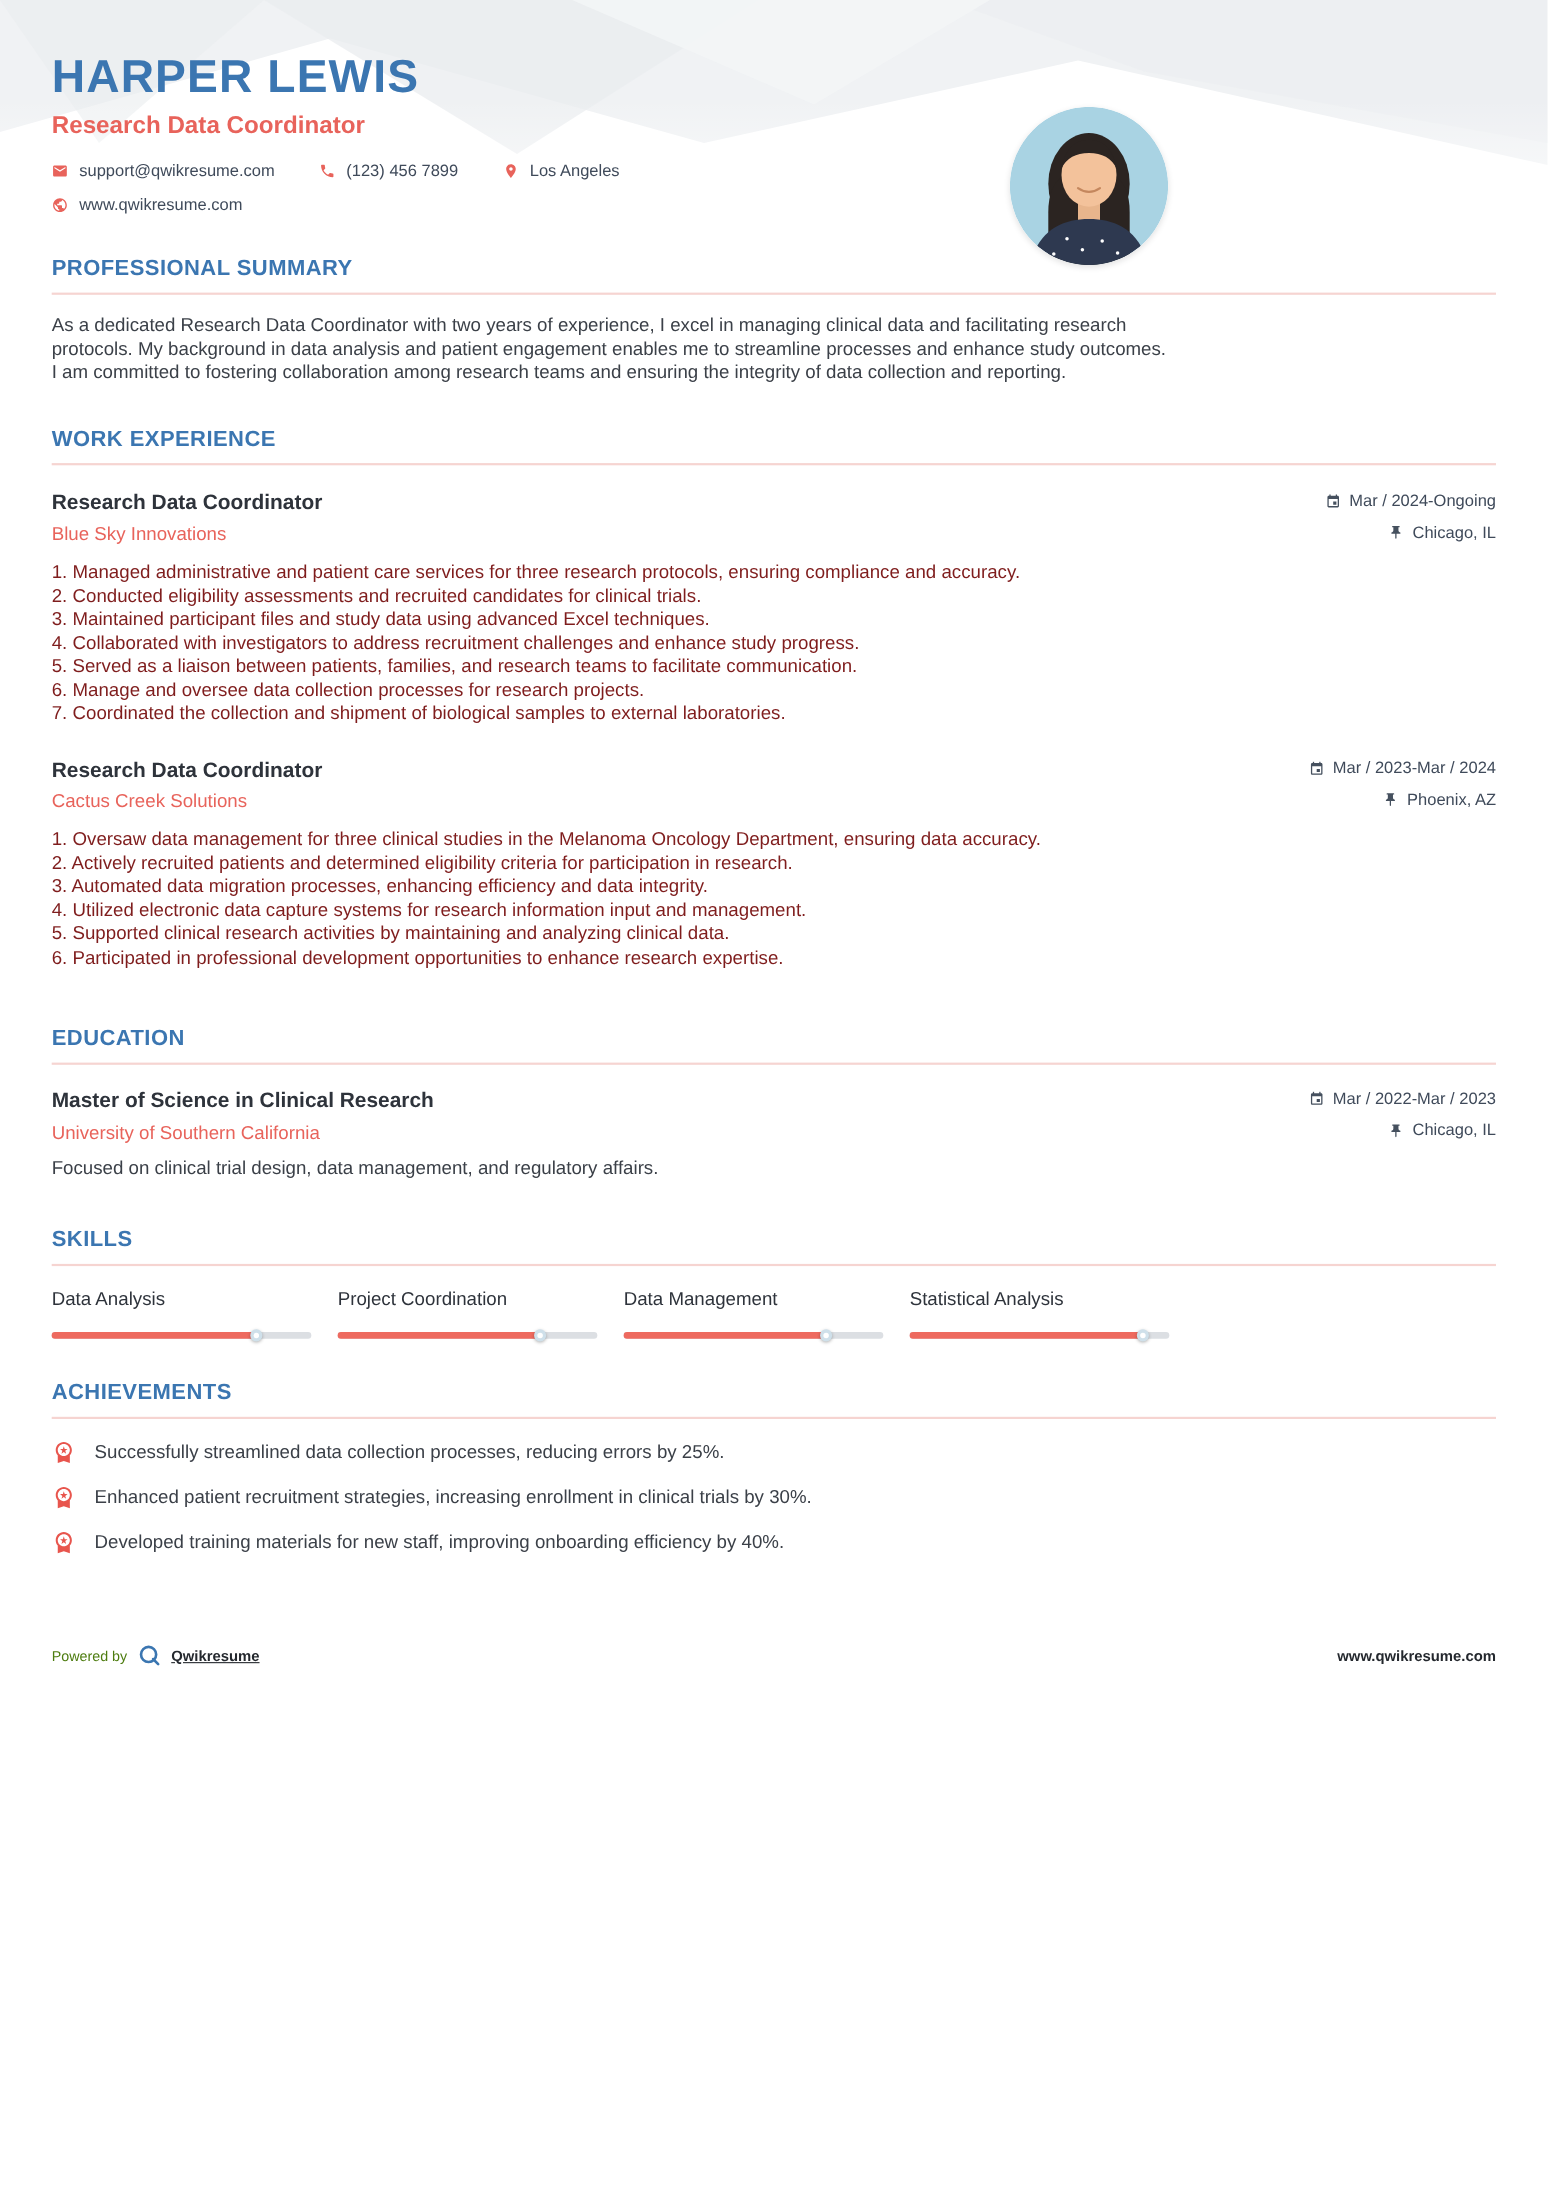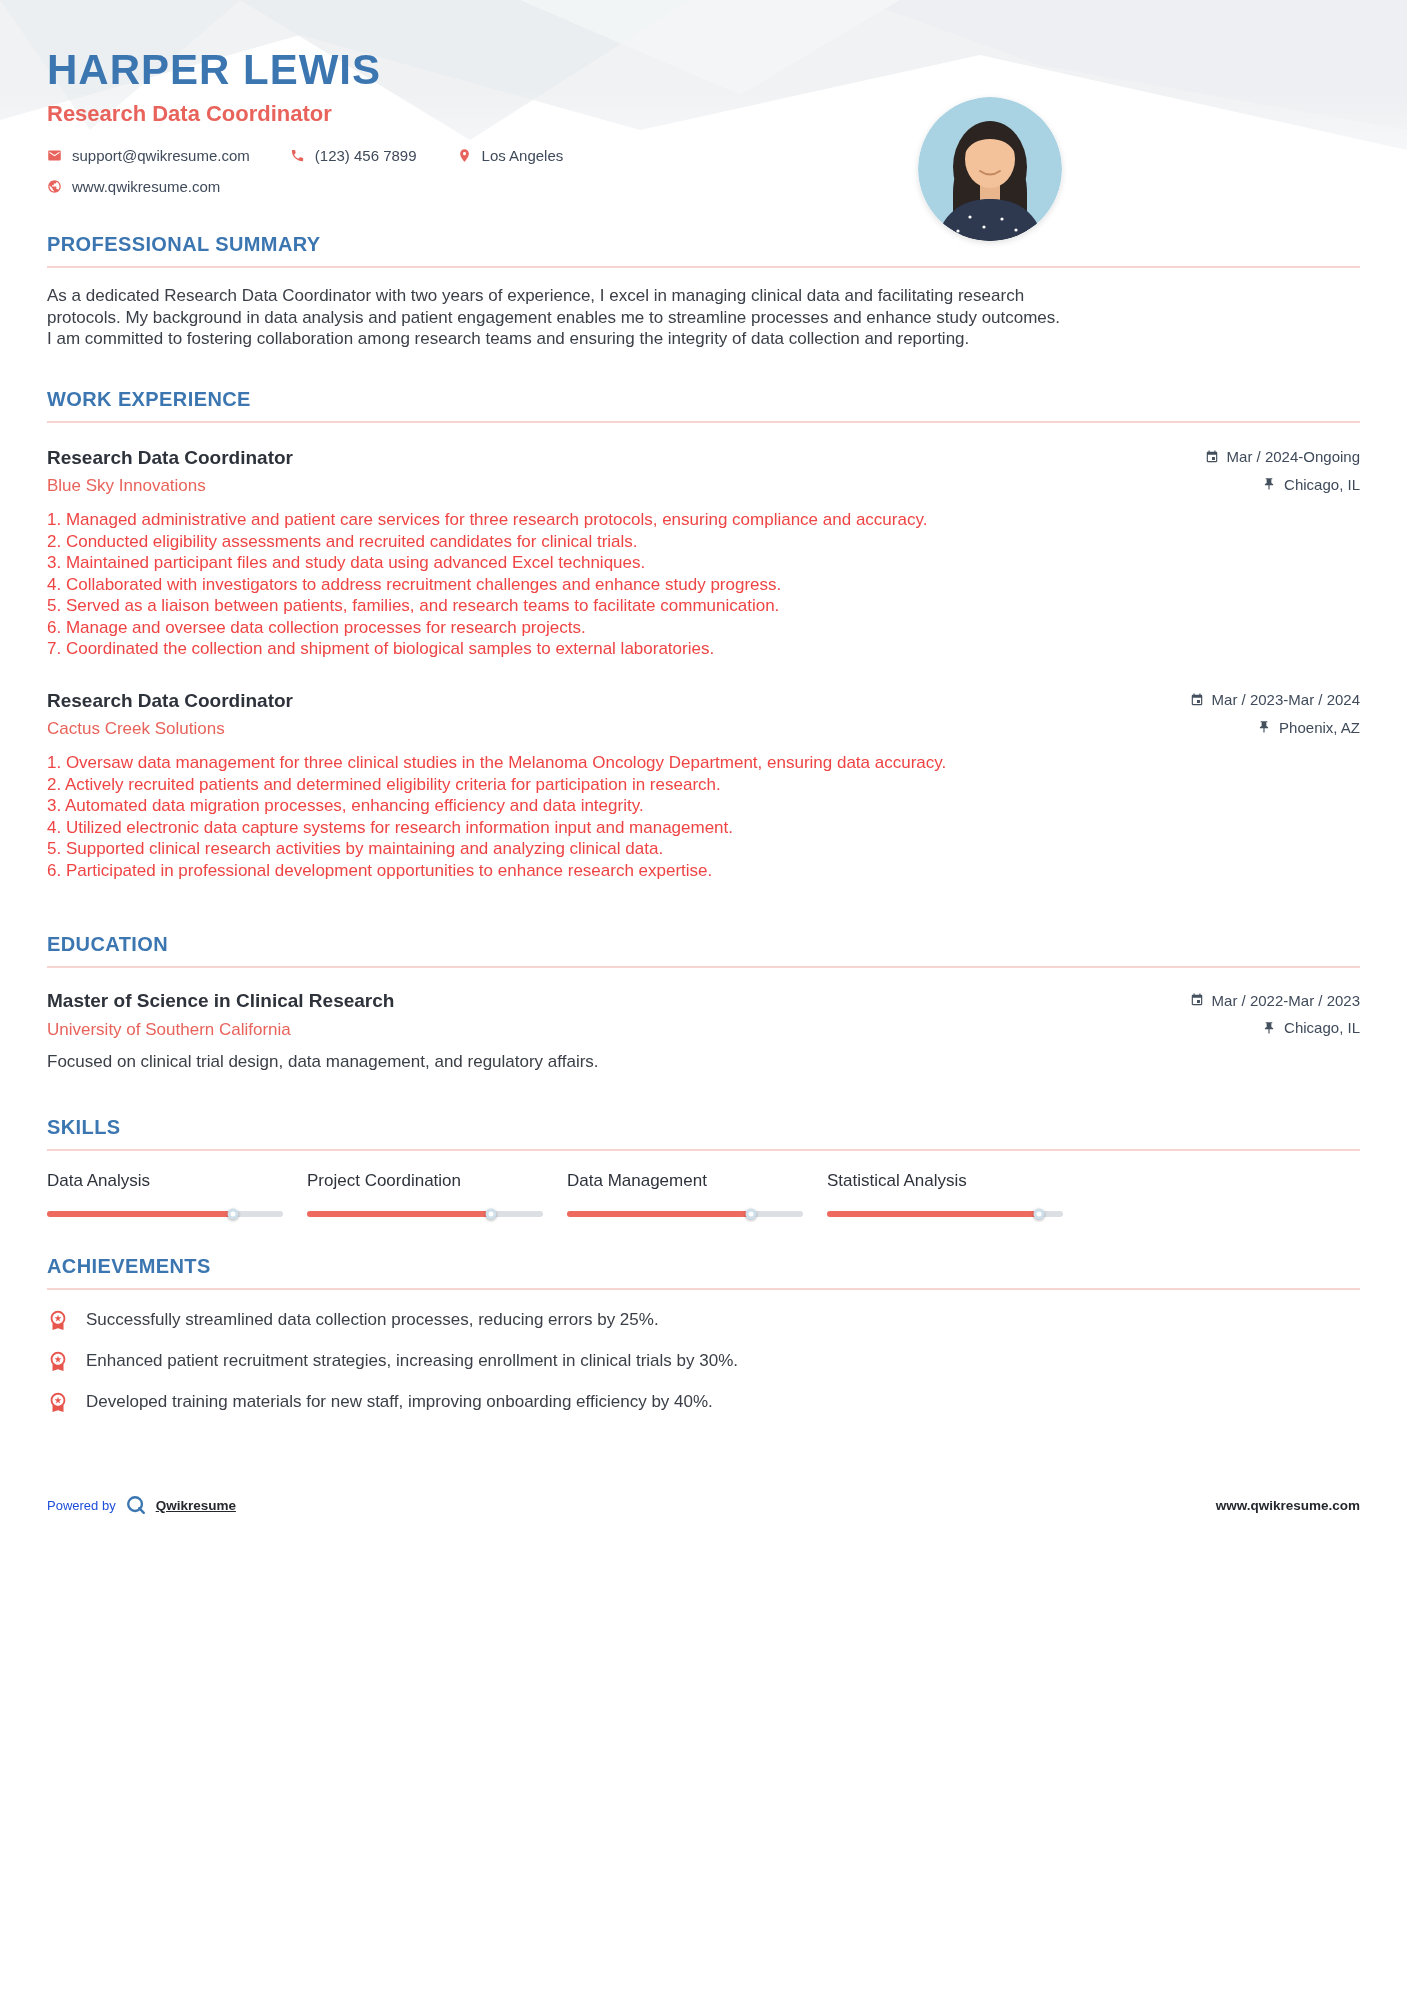--- a/index.html
+++ b/index.html
@@ -46,21 +46,21 @@
 
   .job { margin-top: 24px; }
   .job-head { display: flex; justify-content: space-between; align-items: baseline; }
   .job-title { font-size: 19px; font-weight: 700; color: #2e333b; }
   .meta { display: flex; align-items: center; gap: 8px; font-size: 15px; color: #3f4a5a; }
   .micon { display: inline-flex; width: 14px; height: 14px; }
   .micon svg { width: 14px; height: 14px; fill: #45505e; }
   .job-sub { display: flex; justify-content: space-between; align-items: baseline; margin-top: 7px; }
   .company { font-size: 17px; color: #e8635b; }
   .bullets { margin-top: 13px; }
-  .bullet { font-size: 17px; line-height: 21.5px; color: #ef4444; max-width: 1015px; }
+  .bullet { font-size: 17px; line-height: 21.5px; color: #7f1d1d; max-width: 1015px; }
 
   .edu-block { margin-top: 22px; }
   .edu-desc { margin-top: 12px; font-size: 17px; color: #3b4048; max-width: 1015px; }
 
   
   .skills-grid { display: grid; grid-template-columns: repeat(4, 236px); column-gap: 24px; margin-top: 20px; }
   .skill-label { font-size: 17px; color: #2e333b; }
   .skill-track { position: relative; height: 6px; background: #dcdfe3; border-radius: 3px; margin-top: 20px; cursor: pointer; }
   .skill-fill { position: absolute; left: 0; top: 0; bottom: 0; background: #ee6a5f; border-radius: 3px; }
   .skill-knob {
@@ -71,21 +71,21 @@
   }
 
   
   .ach-item { display: flex; align-items: center; gap: 17px; margin-top: 19px; font-size: 17px; color: #3b4048; }
   .ach-icon { display: inline-flex; width: 22px; height: 22px; flex: 0 0 auto; }
   .ach-icon svg { width: 22px; height: 22px; fill: #e8554d; }
 
   
   .footer { position: absolute; left: 47px; right: 47px; top: 1494px; display: flex; justify-content: space-between; align-items: center; }
   .footer-left { display: flex; align-items: center; gap: 9px; }
-  .powered-by { font-size: 13px; color: #1d4ed8; }
+  .powered-by { font-size: 13px; color: #4d7c0f; }
   .brand-logo { display: inline-flex; width: 22px; height: 22px; }
   .brand-link { font-size: 13.5px; font-weight: 700; color: #24282e; text-decoration: underline; cursor: pointer; }
   .footer-site { font-size: 13.5px; font-weight: 700; color: #24282e; }
 </style>
 </head>
 <body>
 
 <div class="page">
 
   <svg class="header-bg" viewBox="0 0 1407 240" preserveAspectRatio="none">

